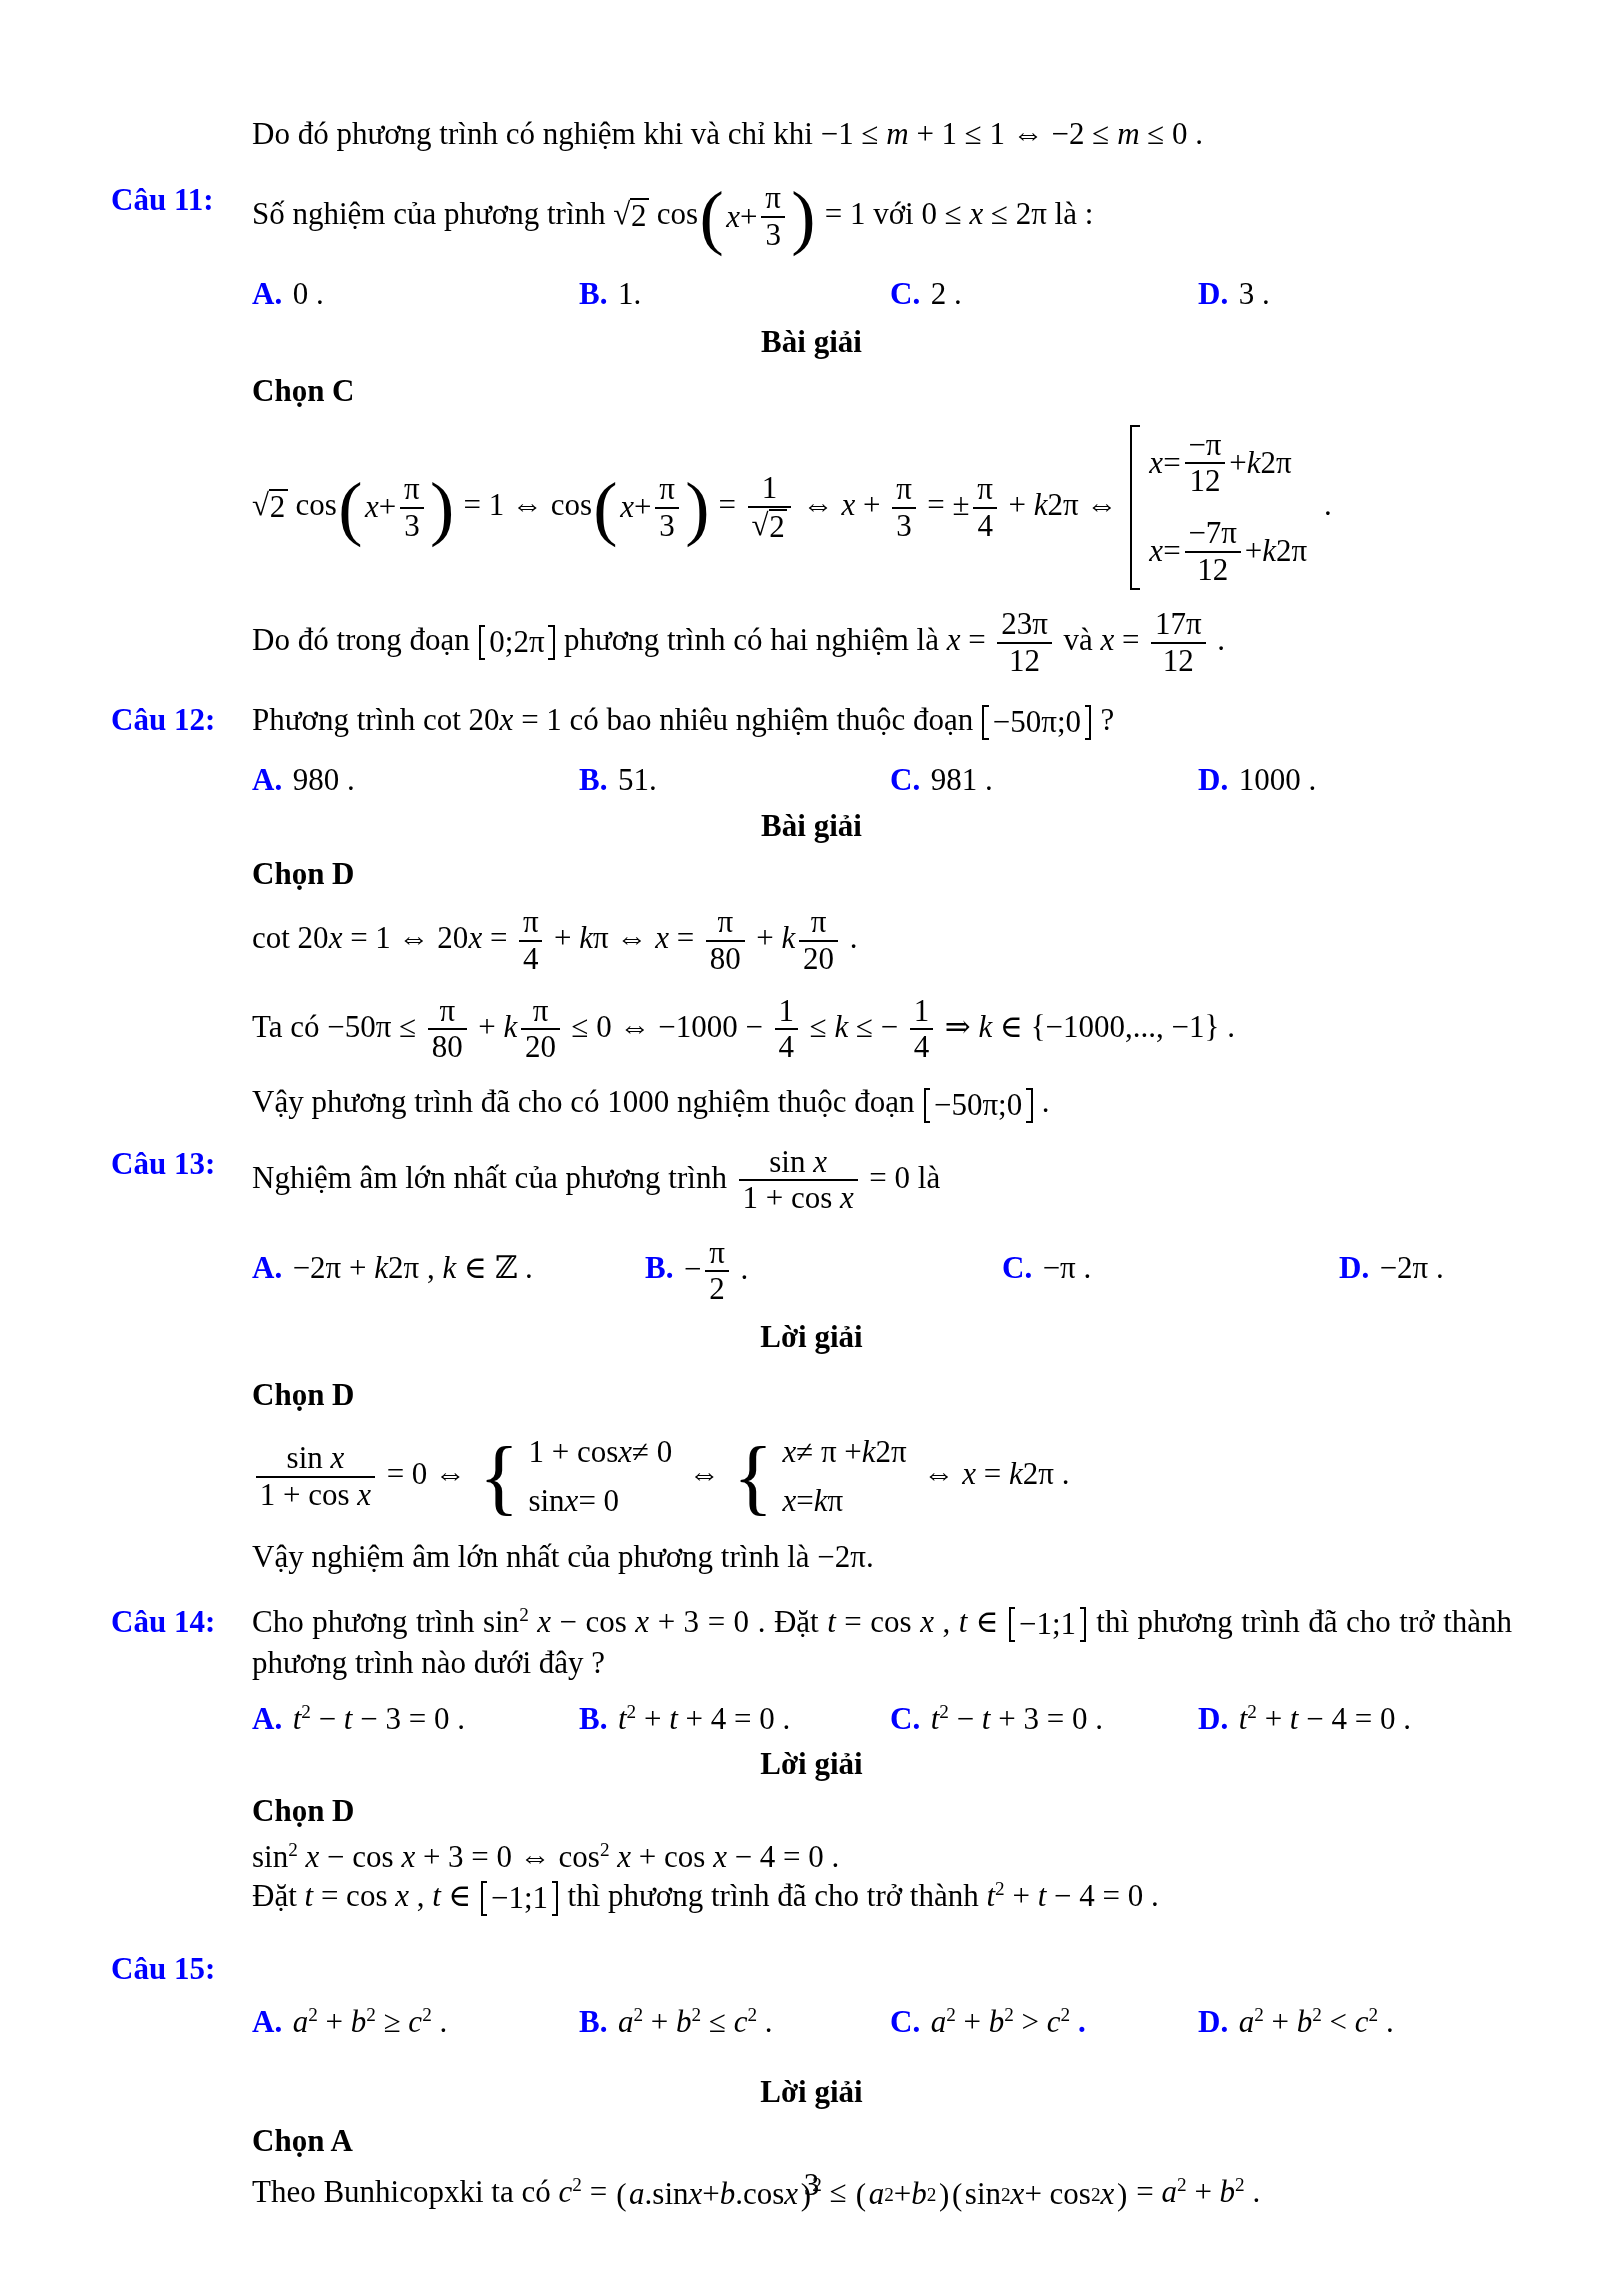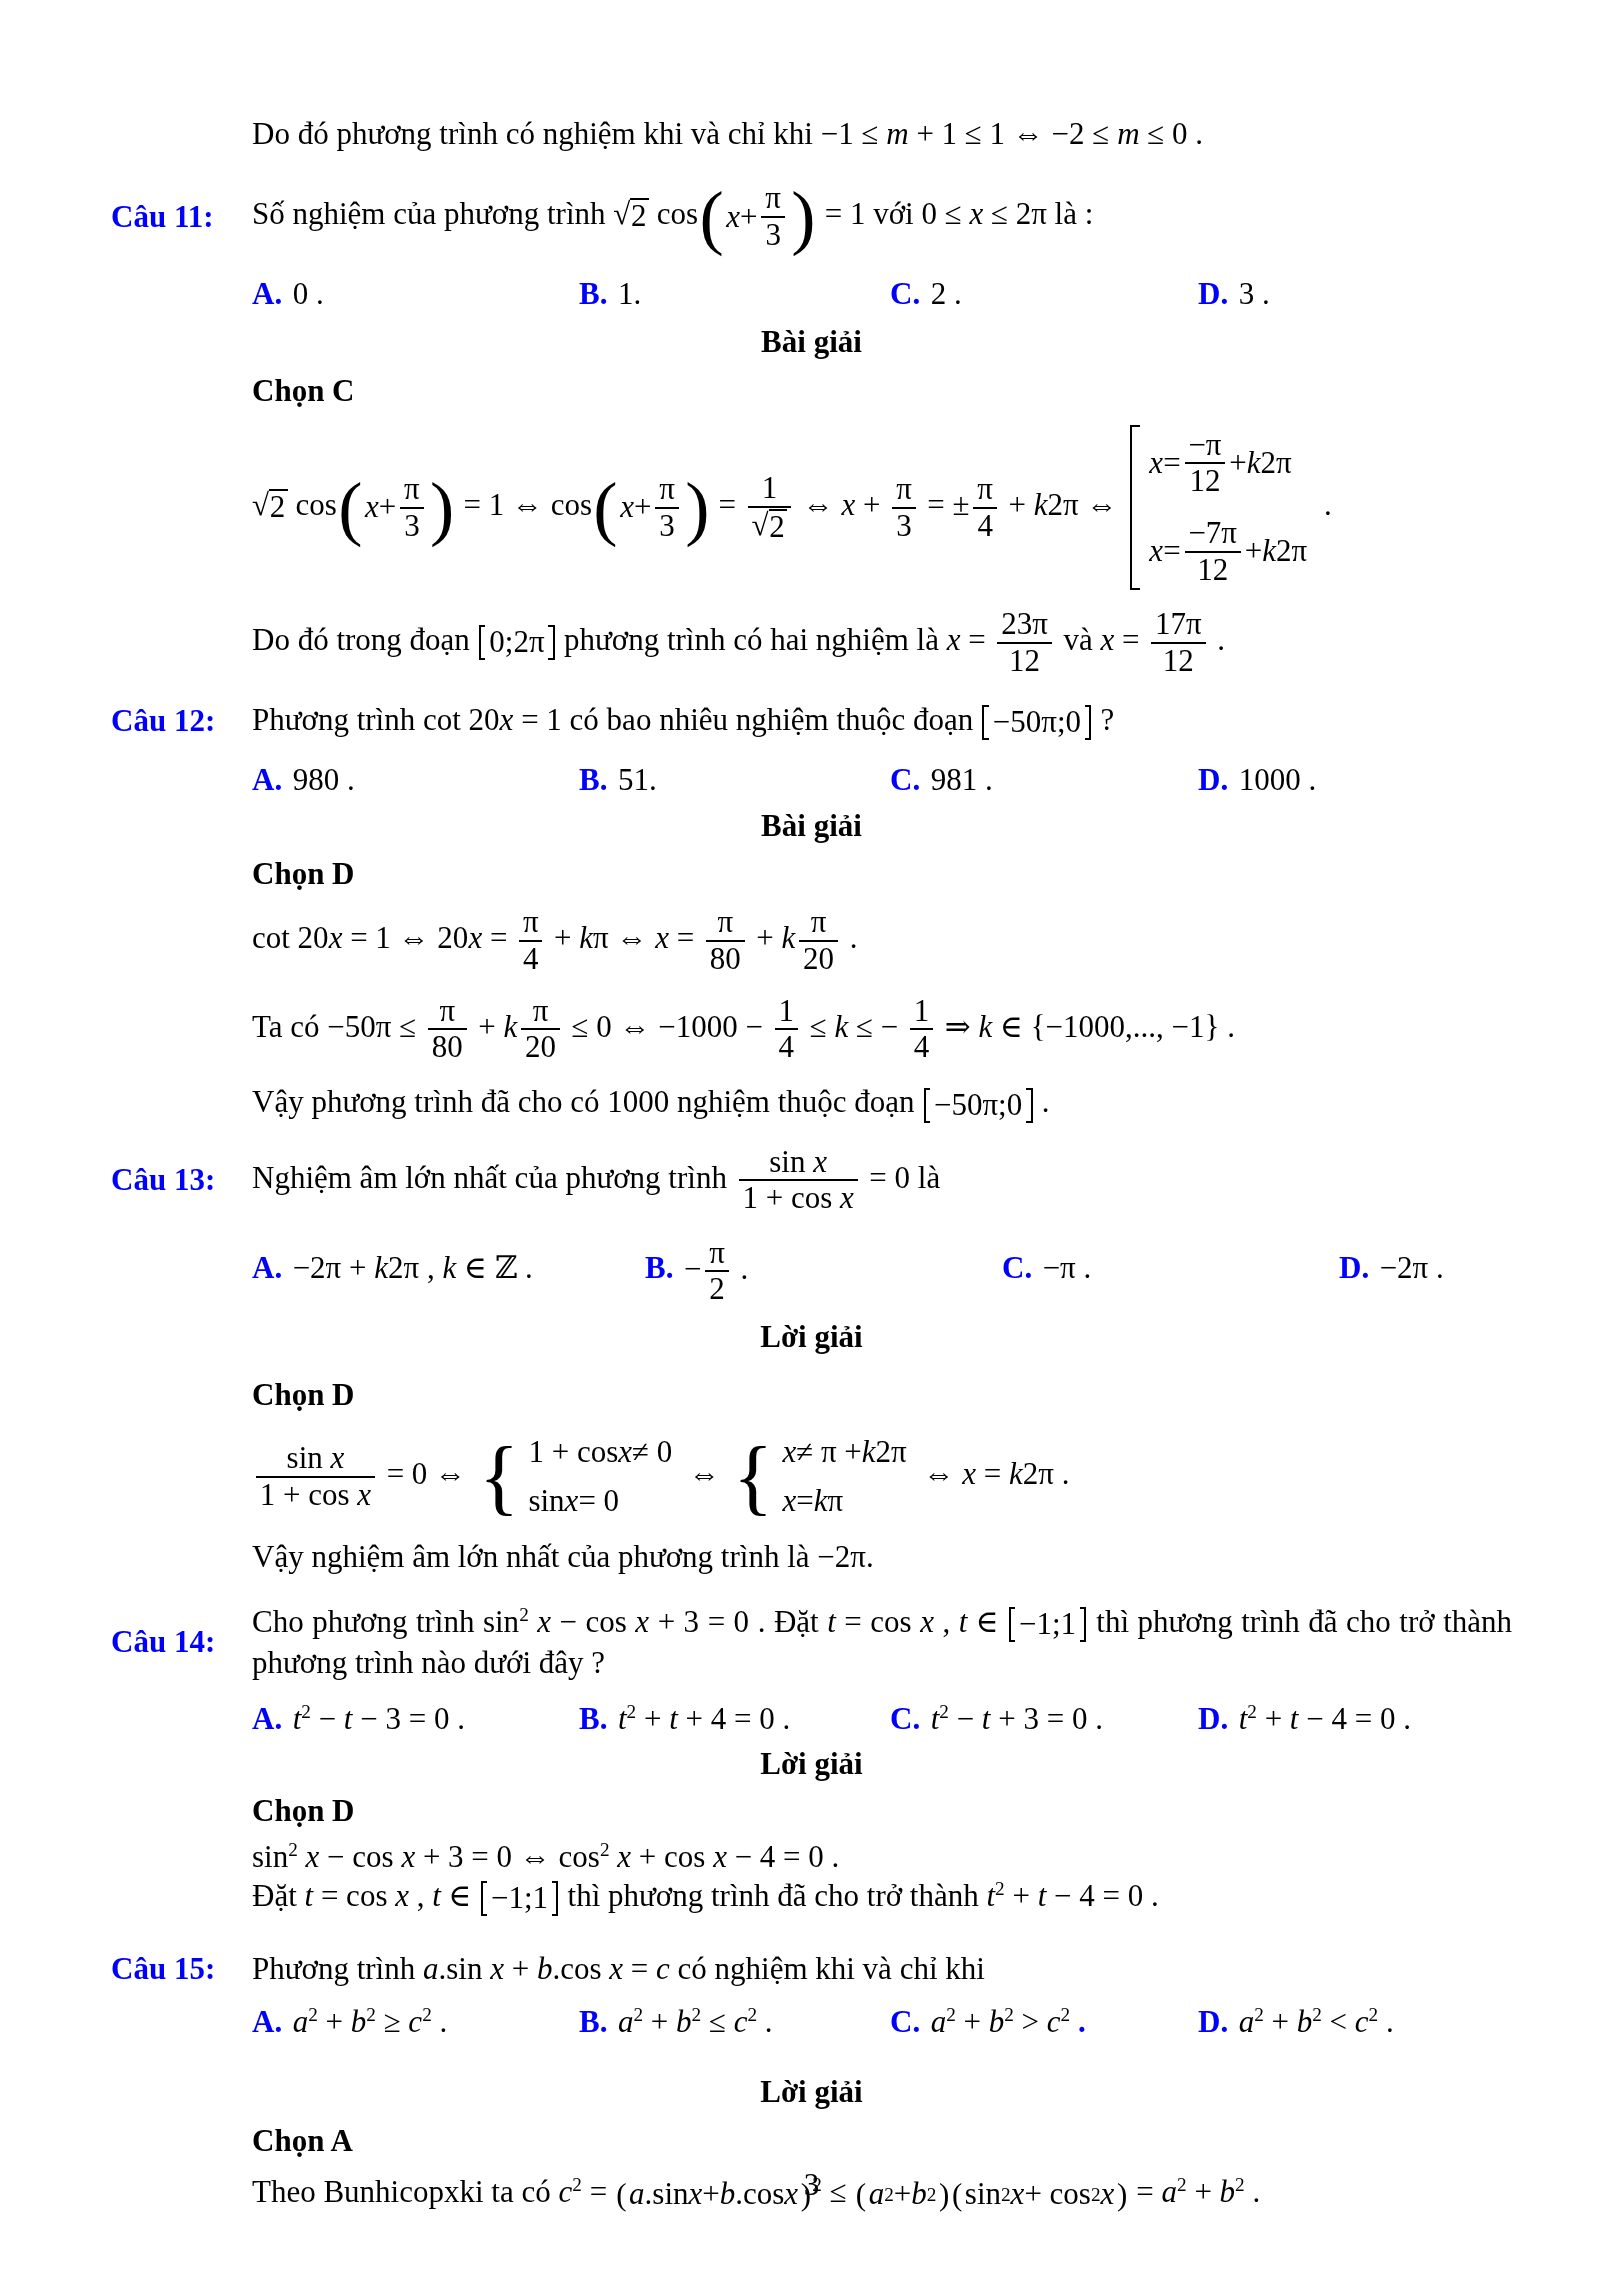--- a/index.html
+++ b/index.html
@@ -6,21 +6,21 @@
   html,body { background:#ffffff; }
   body {
     width:1623px; height:2295px;
     font-family:"Liberation Serif","DejaVu Serif",serif;
     font-size:31px; color:#000; line-height:1.25;
   }
   .sheet { position:relative; width:1623px; height:2243px; padding:115px 111px 0 111px; overflow:hidden; }
   .accent { color:var(--accent,#0000FF); }
   b.accent { font-weight:bold; }
   .indent { margin-left:141px; }
-  .qrow { display:flex; align-items:center; }
+  .qrow { display:flex; align-items:flex-start; }
   .qlabel { flex:0 0 141px; font-weight:bold; color:var(--accent,#0000FF); white-space:nowrap; }
   .qtext { flex:1; }
   .qtext.justify { text-align:justify; }
   .opts { display:grid; grid-template-columns:327px 311px 308px 1fr; margin-left:141px; align-items:baseline; }
   .opts.wide { grid-template-columns:393px 357px 337px 1fr; }
   .opt { display:flex; align-items:baseline; white-space:nowrap; }
   .okey { font-weight:bold; color:var(--accent,#0000FF); margin-right:10.5px; }
   .center { text-align:center; font-weight:bold; }
   .chon { font-weight:bold; margin-left:141px; }
   .mline { margin-left:141px; white-space:nowrap; }
@@ -290,21 +290,20 @@
     <p class="mline" style="margin-top:0">Đặt <i>t</i> = cos <i>x</i> , <i>t</i> ∈ <span class="mfence">
           <span class="sqf l"></span>
           <span class="fbody">−1;1</span>
           <span class="sqf r"></span>
         </span> thì phương trình đã cho trở thành <i>t</i><sup>2</sup> + <i>t</i> − 4 = 0 .</p>
   </section>
 
   <section>
     <div class="qrow" style="margin-top:32px">
       <span class="qlabel">Câu 15:</span>
-      <span class="qtext">Phương trình <i>a</i>.sin <i>x</i> + <i>b</i>.cos <i>x</i> = <i>c</i> có nghiệm khi và chỉ khi</span>
     </div>
     <div class="opts" style="margin-top:14.4px">
       <span class="opt">
           <span class="okey">A.</span>
           <span><i>a</i><sup>2</sup> + <i>b</i><sup>2</sup> ≥ <i>c</i><sup>2</sup> .</span>
         </span>
       <span class="opt">
           <span class="okey">B.</span>
           <span><i>a</i><sup>2</sup> + <i>b</i><sup>2</sup> ≤ <i>c</i><sup>2</sup> .</span>
         </span>

